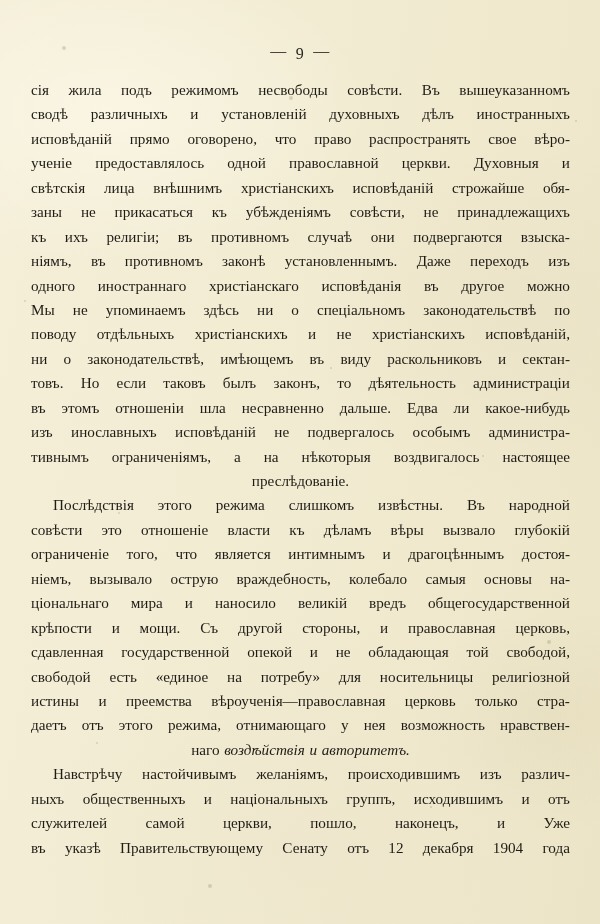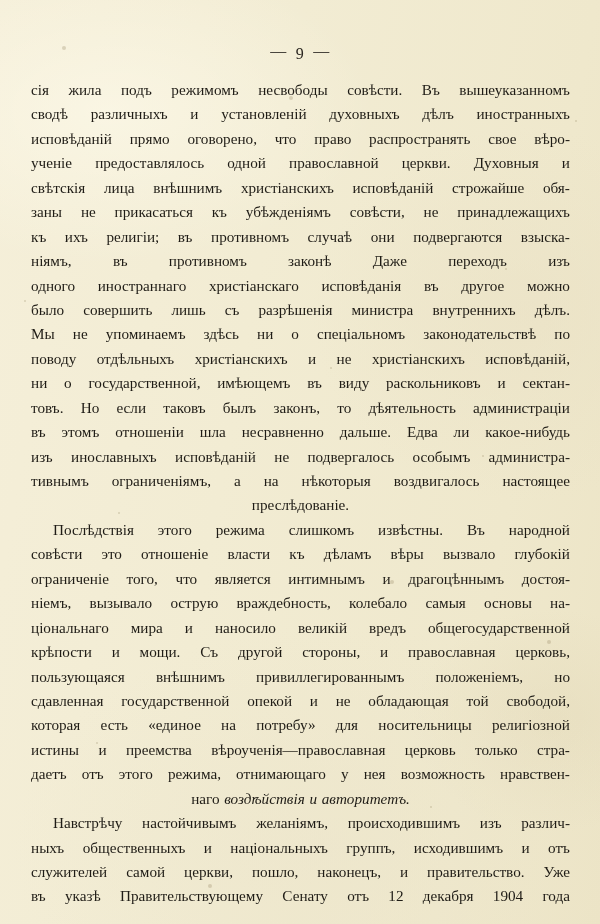--- a/index.html
+++ b/index.html
@@ -79,42 +79,40 @@
   </div>
 
   <div class="body-text">
       <div class="ln just"><span>сія</span><span>жила</span><span>подъ</span><span>режимомъ</span><span>несвободы</span><span>совѣсти.</span><span>Въ</span><span>вышеуказанномъ</span></div>
       <div class="ln just"><span>сводѣ</span><span>различныхъ</span><span>и</span><span>установленій</span><span>духовныхъ</span><span>дѣлъ</span><span>иностранныхъ</span></div>
       <div class="ln just"><span>исповѣданій</span><span>прямо</span><span>оговорено,</span><span>что</span><span>право</span><span>распространять</span><span>свое</span><span>вѣро-</span></div>
       <div class="ln just"><span>ученіе</span><span>предоставлялось</span><span>одной</span><span>православной</span><span>церкви.</span><span>Духовныя</span><span>и</span></div>
       <div class="ln just"><span>свѣтскія</span><span>лица</span><span>внѣшнимъ</span><span>христіанскихъ</span><span>исповѣданій</span><span>строжайше</span><span>обя-</span></div>
       <div class="ln just"><span>заны</span><span>не</span><span>прикасаться</span><span>къ</span><span>убѣжденіямъ</span><span>совѣсти,</span><span>не</span><span>принадлежащихъ</span></div>
       <div class="ln just"><span>къ</span><span>ихъ</span><span>религіи;</span><span>въ</span><span>противномъ</span><span>случаѣ</span><span>они</span><span>подвергаются</span><span>взыска-</span></div>
-      <div class="ln just"><span>ніямъ,</span><span>въ</span><span>противномъ</span><span>законѣ</span><span>Даже</span><span>переходъ</span><span>изъ</span></div>
+      <div class="ln just"><span>ніямъ,</span><span>въ</span><span>противномъ</span><span>законѣ</span><span>установленнымъ.</span><span>Даже</span><span>переходъ</span><span>изъ</span></div>
       <div class="ln just"><span>одного</span><span>иностраннаго</span><span>христіанскаго</span><span>исповѣданія</span><span>въ</span><span>другое</span><span>можно</span></div>
-      <div class="ln just"><span>было</span><span>совершить</span><span>лишь</span><span>съ</span><span>разрѣшенія</span><span>министра</span><span>внутреннихъ</span><span>дѣлъ.</span></div>
       <div class="ln just"><span>Мы</span><span>не</span><span>упоминаемъ</span><span>здѣсь</span><span>ни</span><span>о</span><span>спеціальномъ</span><span>законодательствѣ</span><span>по</span></div>
       <div class="ln just"><span>поводу</span><span>отдѣльныхъ</span><span>христіанскихъ</span><span>и</span><span>не</span><span>христіанскихъ</span><span>исповѣданій,</span></div>
-      <div class="ln just"><span>ни</span><span>о</span><span>государственной,</span><span>имѣющемъ</span><span>въ</span><span>виду</span><span>раскольниковъ</span><span>и</span><span>сектан-</span></div>
+      <div class="ln just"><span>ни</span><span>о</span><span>законодательствѣ,</span><span>имѣющемъ</span><span>въ</span><span>виду</span><span>раскольниковъ</span><span>и</span><span>сектан-</span></div>
       <div class="ln just"><span>товъ.</span><span>Но</span><span>если</span><span>таковъ</span><span>былъ</span><span>законъ,</span><span>то</span><span>дѣятельность</span><span>администраціи</span></div>
       <div class="ln just"><span>въ</span><span>этомъ</span><span>отношеніи</span><span>шла</span><span>несравненно</span><span>дальше.</span><span>Едва</span><span>ли</span><span>какое-нибудь</span></div>
       <div class="ln just"><span>изъ</span><span>инославныхъ</span><span>исповѣданій</span><span>не</span><span>подвергалось</span><span>особымъ</span><span>администра-</span></div>
       <div class="ln just"><span>тивнымъ</span><span>ограниченіямъ,</span><span>а</span><span>на</span><span>нѣкоторыя</span><span>воздвигалось</span><span>настоящее</span></div>
       <div class="ln last"><span>преслѣдованіе.</span></div>
       <div class="ln just indent"><span>Послѣдствія</span><span>этого</span><span>режима</span><span>слишкомъ</span><span>извѣстны.</span><span>Въ</span><span>народной</span></div>
       <div class="ln just"><span>совѣсти</span><span>это</span><span>отношеніе</span><span>власти</span><span>къ</span><span>дѣламъ</span><span>вѣры</span><span>вызвало</span><span>глубокій</span></div>
       <div class="ln just"><span>ограниченіе</span><span>того,</span><span>что</span><span>является</span><span>интимнымъ</span><span>и</span><span>драгоцѣннымъ</span><span>достоя-</span></div>
       <div class="ln just"><span>ніемъ,</span><span>вызывало</span><span>острую</span><span>враждебность,</span><span>колебало</span><span>самыя</span><span>основы</span><span>на-</span></div>
       <div class="ln just"><span>ціональнаго</span><span>мира</span><span>и</span><span>наносило</span><span>великій</span><span>вредъ</span><span>общегосударственной</span></div>
       <div class="ln just"><span>крѣпости</span><span>и</span><span>мощи.</span><span>Съ</span><span>другой</span><span>стороны,</span><span>и</span><span>православная</span><span>церковь,</span></div>
-      <div class="ln just"><span>пользующаяся</span><span>внѣшнимъ</span><span>привиллегированнымъ</span><span>положеніемъ,</span><span>но</span></div>
       <div class="ln just"><span>сдавленная</span><span>государственной</span><span>опекой</span><span>и</span><span>не</span><span>обладающая</span><span>той</span><span>свободой,</span></div>
-      <div class="ln just"><span>которая</span><span>есть</span><span>«единое</span><span>на</span><span>потребу»</span><span>для</span><span>носительницы</span><span>религіозной</span></div>
+      <div class="ln just"><span>свободой</span><span>есть</span><span>«единое</span><span>на</span><span>потребу»</span><span>для</span><span>носительницы</span><span>религіозной</span></div>
       <div class="ln just"><span>истины</span><span>и</span><span>преемства</span><span>вѣроученія—православная</span><span>церковь</span><span>только</span><span>стра-</span></div>
       <div class="ln just"><span>даетъ</span><span>отъ</span><span>этого</span><span>режима,</span><span>отнимающаго</span><span>у</span><span>нея</span><span>возможность</span><span>нравствен-</span></div>
       <div class="ln last"><span>наго</span><span>воздѣйствія</span><span>и</span><span>авторитетъ.</span></div>
       <div class="ln just indent"><span>Навстрѣчу</span><span>настойчивымъ</span><span>желаніямъ,</span><span>происходившимъ</span><span>изъ</span><span>различ-</span></div>
       <div class="ln just"><span>ныхъ</span><span>общественныхъ</span><span>и</span><span>національныхъ</span><span>группъ,</span><span>исходившимъ</span><span>и</span><span>отъ</span></div>
-      <div class="ln just"><span>служителей</span><span>самой</span><span>церкви,</span><span>пошло,</span><span>наконецъ,</span><span>и</span><span>правительство.</span><span>Уже</span></div>
+      <div class="ln just"><span>служителей</span><span>самой</span><span>церкви,</span><span>пошло,</span><span>наконецъ,</span><span>и</span><span>Уже</span></div>
       <div class="ln just"><span>въ</span><span>указѣ</span><span>Правительствующему</span><span>Сенату</span><span>отъ</span><span>12</span><span>декабря</span><span>1904</span><span>года</span></div>
     </div>
 
 </div>
 
 </body></html>

